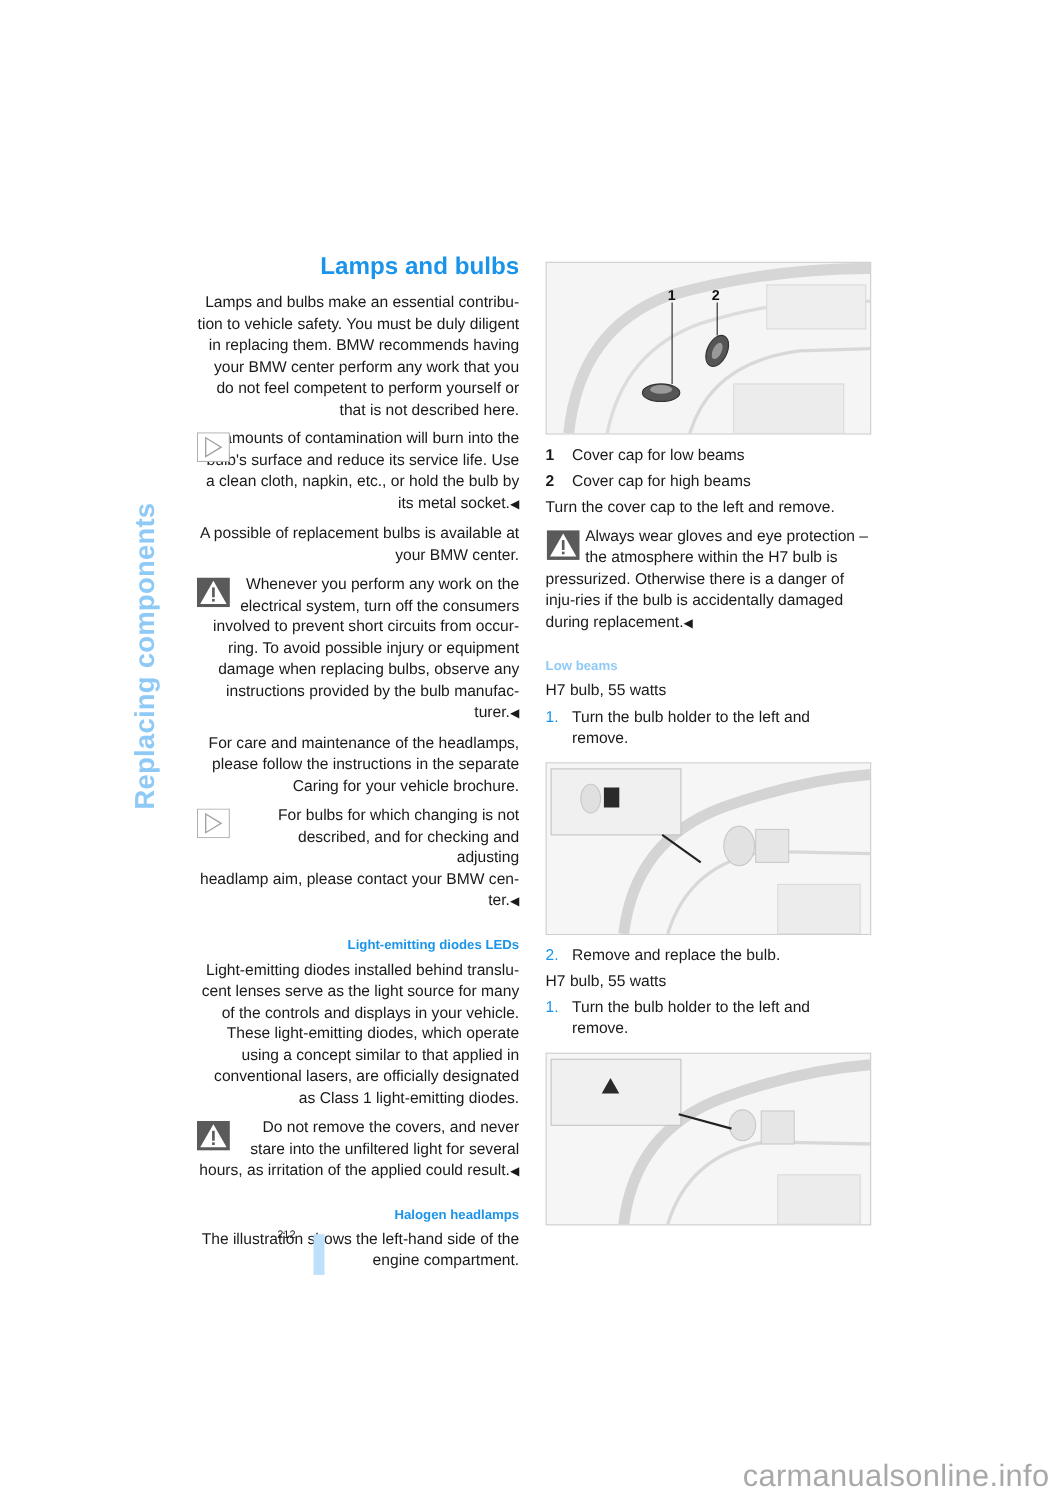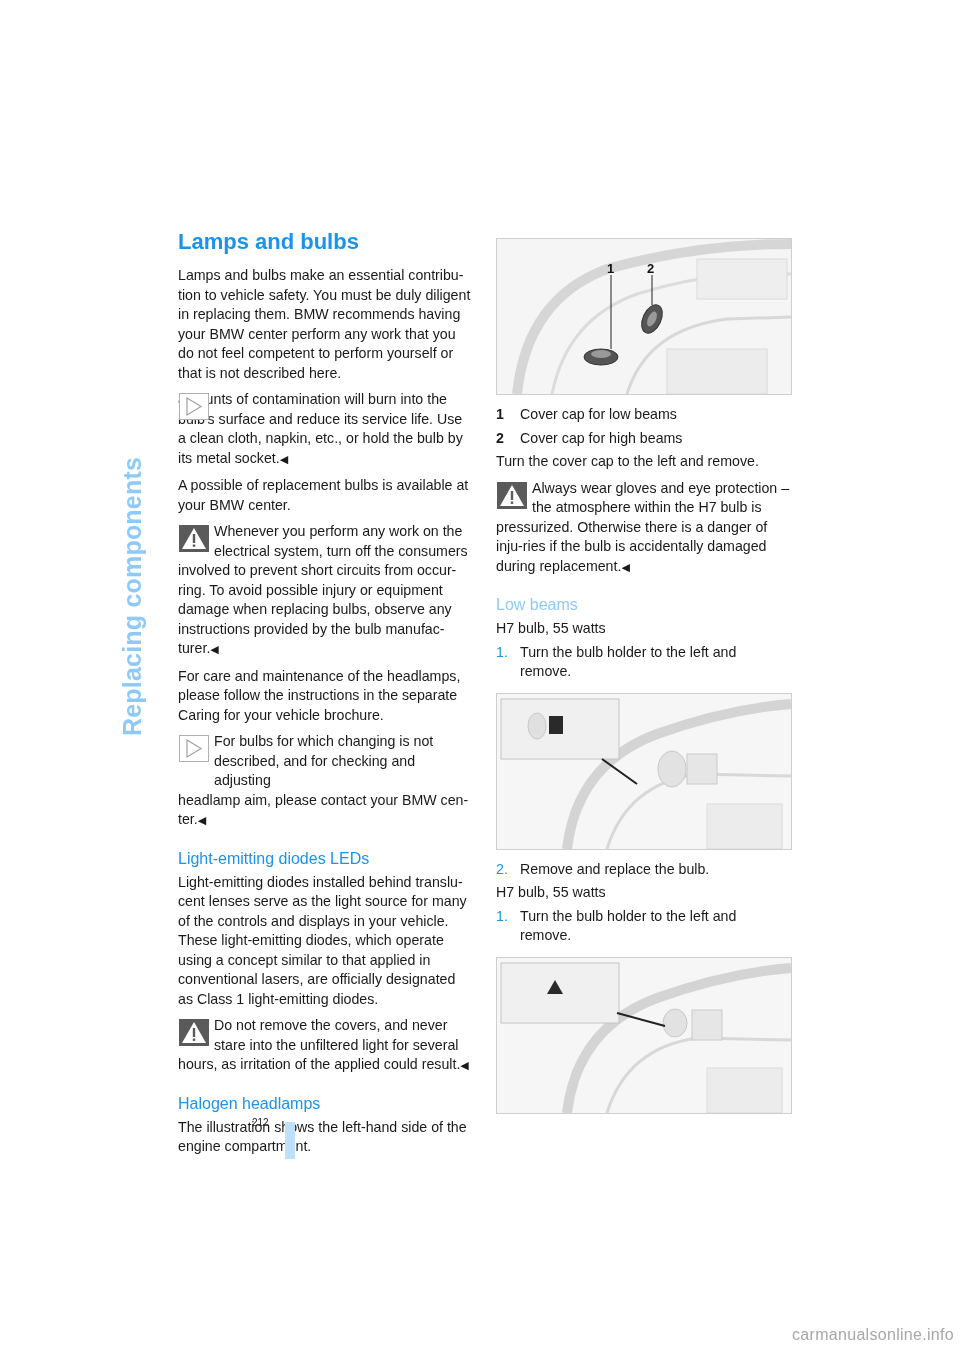--- a/index.html
+++ b/index.html
@@ -3,42 +3,42 @@
 <meta charset="utf-8">
 <style>
   html, body { margin: 0; padding: 0; background: #ffffff; }
   body { width: 960px; height: 1358px; position: relative; overflow: hidden;
          font-family: "Liberation Sans", sans-serif; color: #1a1a1a; }
   .side-title { position: absolute; left: 118px; top: 232px; width: 40px; height: 500px; }
   .side-title span { position: absolute; left: 0; top: 0; transform-origin: 0 0;
          transform: translate(0px, 504px) rotate(-90deg); white-space: nowrap;
          font-size: 25px; font-weight: bold; color: #8fcaf7; letter-spacing: 0.2px; }
   .col { position: absolute; top: 228px; width: 294px; font-size: 14.2px; line-height: 19.5px; }
-  .col-left { left: 178px; }
+  .col-left { left: 178px; text-align: right; }
   .col-right { left: 496px; }
   h1 { margin: 0 0 10px 0; font-size: 22px; line-height: 28px; color: #1a94ea; font-weight: bold; }
-  h2 { margin: 18px 0 4px 0; font-size: 16px; line-height: 20px; color: #1a94ea; font-weight: normal; }
+  h2 { margin: 18px 0 4px 0; font-size: 12px; line-height: 20px; color: #1a94ea; font-weight: bold; }
   h2.light { color: #8fcaf7; }
   p { margin: 0 0 7px 0; }
   .note { position: relative; margin: 0 0 7px 0; text-indent: 0; }
   .note .ind { padding-left: 36px; display: block; }
   .note-icon { position: absolute; left: 1px; top: 3px; width: 30px; height: 27px; }
   .end-mark { font-size: 11px; }
   .list-item { position: relative; padding-left: 24px; margin: 0 0 4px 0; }
   .list-item .num { position: absolute; left: 0; top: 0; }
   .num-blue { color: #1a94ea; }
   .num-bold { font-weight: bold; color: #1a1a1a; }
   .figure { position: relative; width: 294px; height: 155px; border: 1px solid #cfcfcf;
             background: #f4f4f4; overflow: hidden; margin: 11px 0 10px 0; }
   .figure svg { position: absolute; left: 0; top: 0; }
   .fig-code { position: absolute; right: -14px; bottom: 6px; font-size: 6px; color: #b5b5b5;
               transform: rotate(-90deg); transform-origin: 100% 100%; white-space: nowrap; letter-spacing: 0.5px; }
   .page-num { position: absolute; left: 252px; top: 1117px; font-size: 10px; color: #1a1a1a; }
   .page-bar { position: absolute; left: 285px; top: 1122px; width: 10px; height: 37px; background: #bfe0fb; }
-  .watermark { position: absolute; right: 6px; bottom: 14px; font-size: 16px; color: #a8a8a8; letter-spacing: 0.3px; }
+  .watermark { position: absolute; right: 6px; bottom: 0; font-size: 28px; color: #a8a8a8; letter-spacing: 0.3px; }
 </style>
 </head>
 <body>
 
 <div class="side-title">
   <span>Replacing components</span>
 </div>
 
 <div class="col col-left">
   <h1>Lamps and bulbs</h1>

